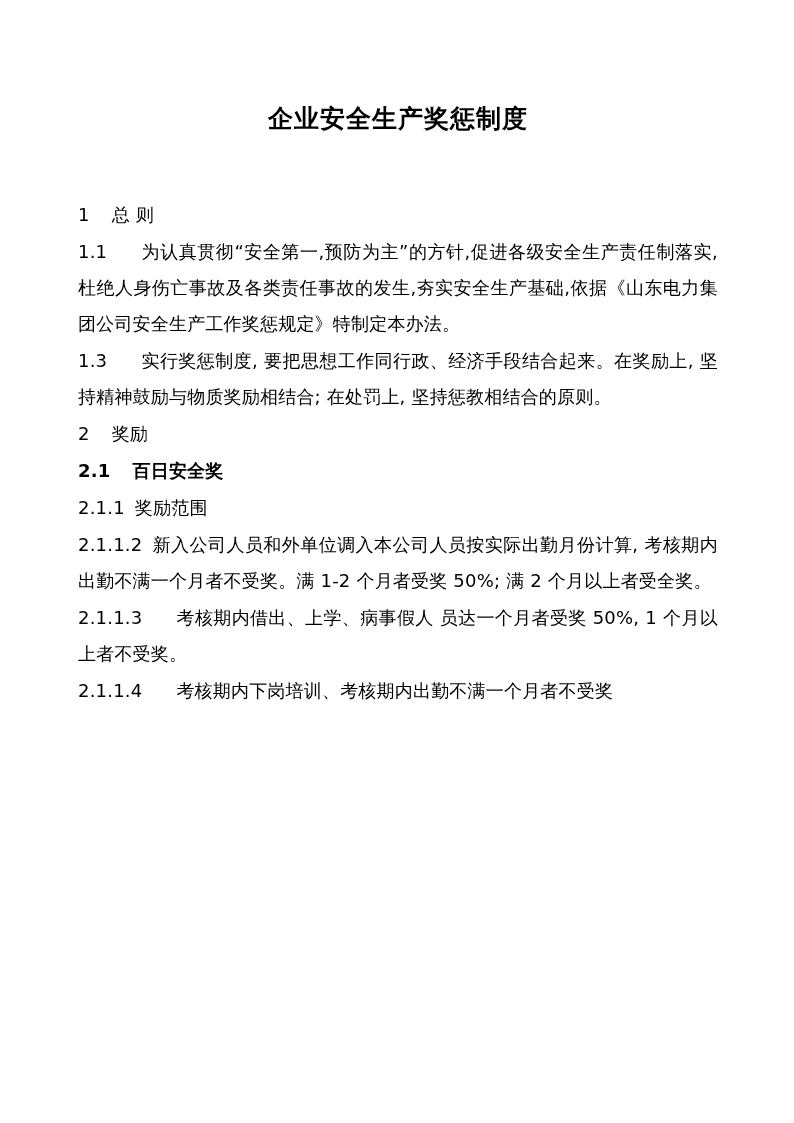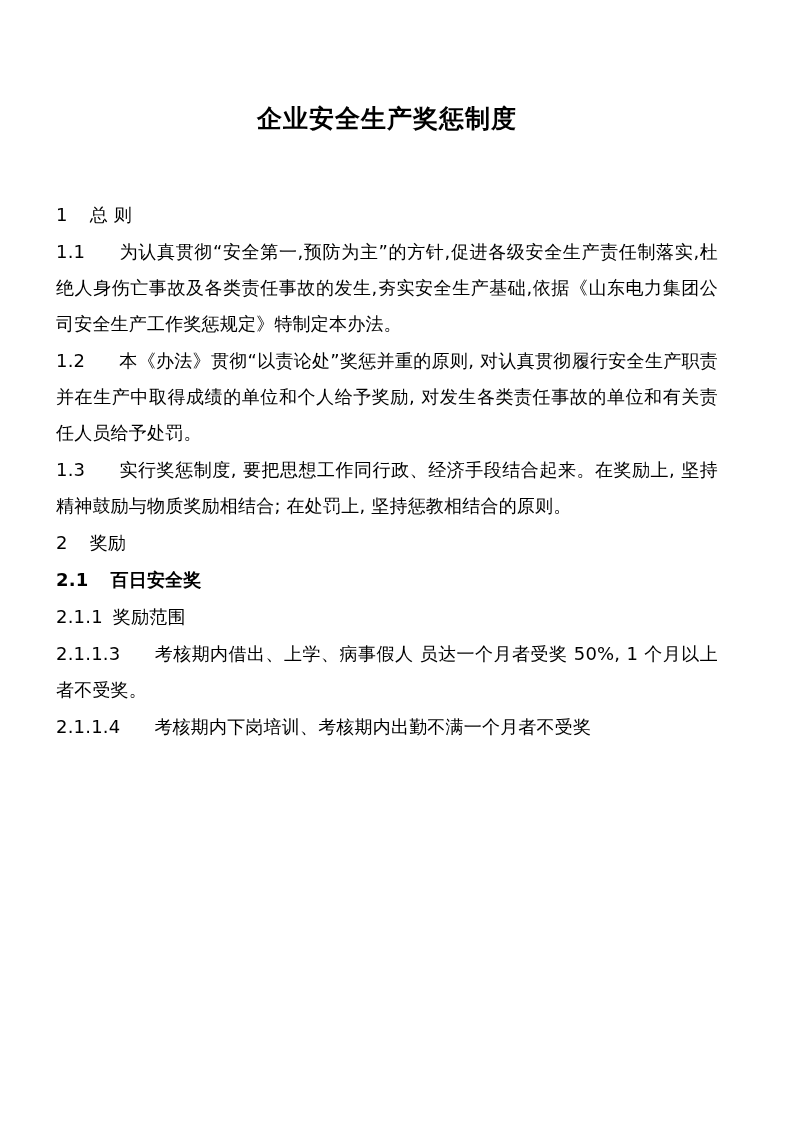--- a/index.html
+++ b/index.html
@@ -6,21 +6,21 @@
     margin: 0;
     padding: 0;
     background: #ffffff;
   }
   .page {
     width: 794px;
     height: 1123px;
     background: #ffffff;
     position: relative;
     box-sizing: border-box;
-    padding: 86px 76px 60px 56px;
+    padding: 86px 76px 60px 78px;
     font-family: "DejaVu Sans", "Liberation Sans", sans-serif;
     color: #000000;
     overflow: hidden;
   }
   .doc-title {
     text-align: center;
     font-size: 25px;
     font-weight: bold;
     letter-spacing: 1px;
     margin: 16px 0 0 0;
@@ -58,42 +58,42 @@
   <div class="body-block">
 
     <p class="para">
       <span class="num">1</span><span class="gap-md"></span><span>总  则</span>
     </p>
 
     <p class="para">
       <span class="num">1.1</span><span class="gap-lg"></span><span>为认真贯彻“安全第一,预防为主”的方针,促进各级安全生产责任制落实,杜绝人身伤亡事故及各类责任事故的发生,夯实安全生产基础,依据《山东电力集团公司安全生产工作奖惩规定》特制定本办法。</span>
     </p>
 
-    <p class="para">
-      <span class="num">1.2</span><span class="gap-lg"></span><span>本《办法》贯彻“以责论处”奖惩并重的原则, 对认真贯彻履行安全生产职责并在生产中取得成绩的单位和个人给予奖励, 对发生各类责任事故的单位和有关责任人员给予处罚。</span>
-    </p>
 
     <p class="para">
       <span class="num">1.3</span><span class="gap-lg"></span><span>实行奖惩制度, 要把思想工作同行政、经济手段结合起来。在奖励上, 坚持精神鼓励与物质奖励相结合; 在处罚上, 坚持惩教相结合的原则。</span>
     </p>
 
 
     <p class="para">
       <span class="num">2</span><span class="gap-md"></span><span>奖励</span>
     </p>
 
     <p class="para bold">
       <span class="num">2.1</span><span class="gap-md"></span><span>百日安全奖</span>
     </p>
 
     <p class="para">
       <span class="num">2.1.1</span><span class="gap-sm"></span><span>奖励范围</span>
     </p>
 
 
+    <p class="para">
+      <span class="num">2.1.1.2</span><span class="gap-sm"></span><span>新入公司人员和外单位调入本公司人员按实际出勤月份计算, 考核期内出勤不满一个月者不受奖。满 1-2  个月者受奖 50%; 满 2  个月以上者受全奖。</span>
+    </p>
 
     <p class="para">
       <span class="num">2.1.1.3</span><span class="gap-lg"></span><span>考核期内借出、上学、病事假人 员达一个月者受奖 50%, 1 个月以上者不受奖。</span>
     </p>
 
     <p class="para">
       <span class="num">2.1.1.4</span><span class="gap-lg"></span><span>考核期内下岗培训、考核期内出勤不满一个月者不受奖</span>
     </p>
 
   </div>

